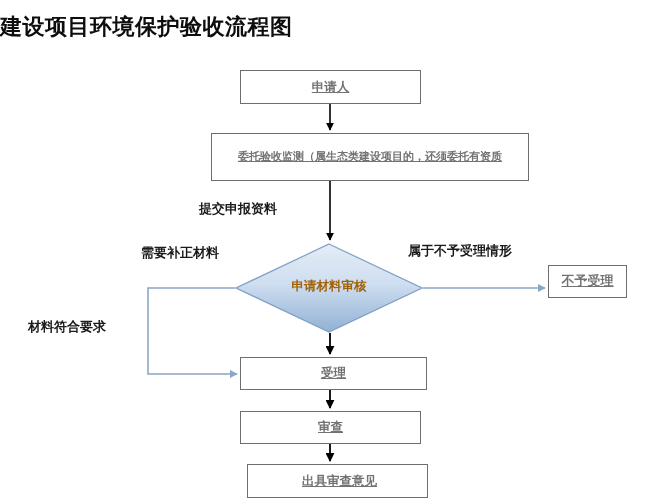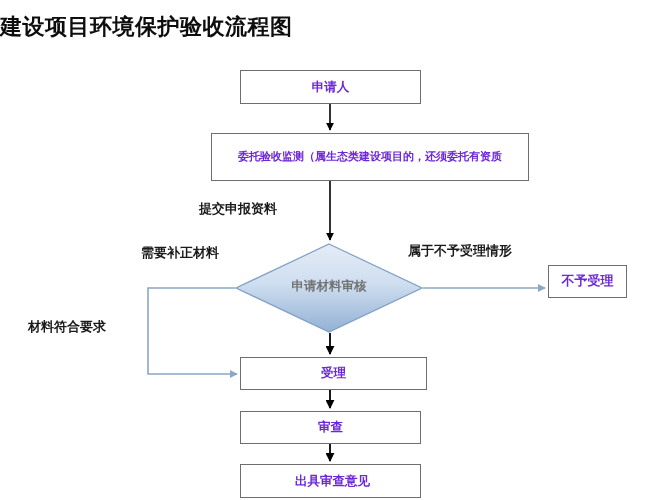--- a/index.html
+++ b/index.html
@@ -41,56 +41,57 @@
     position: absolute;
     box-sizing: border-box;
     border: 1px solid #6e6e6e;
     background: #ffffff;
     display: flex;
     align-items: center;
     justify-content: center;
     text-align: center;
     font-size: 12.5px;
     font-weight: bold;
-    color: #6d28d9;
+    color: #737373;
     line-height: 1.45;
     padding: 2px 6px;
+    text-decoration: underline;
   }
 
   .node.wide-text {
     font-size: 11px;
     font-weight: bold;
     letter-spacing: 0px;
   }
 
   #node-applicant   { left: 240px; top: 70px;  width: 181px; height: 34px; }
   #node-entrust     { left: 172px; top: 133px; width: 318px; height: 48px; margin-left: 39px; }
   #node-reject      { left: 548px; top: 265px; width: 79px;  height: 33px; font-size: 13px; }
   #node-accept      { left: 240px; top: 357px; width: 187px; height: 33px; }
   #node-review      { left: 240px; top: 411px; width: 181px; height: 33px; }
-  #node-opinion     { left: 240px; top: 464px; width: 181px; height: 34px; padding-left: 10px; }
+  #node-opinion     { left: 247px; top: 464px; width: 181px; height: 34px; padding-left: 10px; }
 
   
   #node-decision {
     position: absolute;
     left: 235px;
     top: 243px;
     width: 188px;
     height: 90px;
   }
   #node-decision .diamond-label {
     position: absolute;
     left: 0;
     top: 50%;
     width: 100%;
     transform: translateY(-58%);
     text-align: center;
     font-size: 12.5px;
     font-weight: bold;
-    color: #737373;
+    color: #a16207;
     pointer-events: none;
   }
 
   
   .edge-label {
     position: absolute;
     font-size: 13px;
     font-weight: bold;
     color: #1a1a1a;
     white-space: nowrap;

